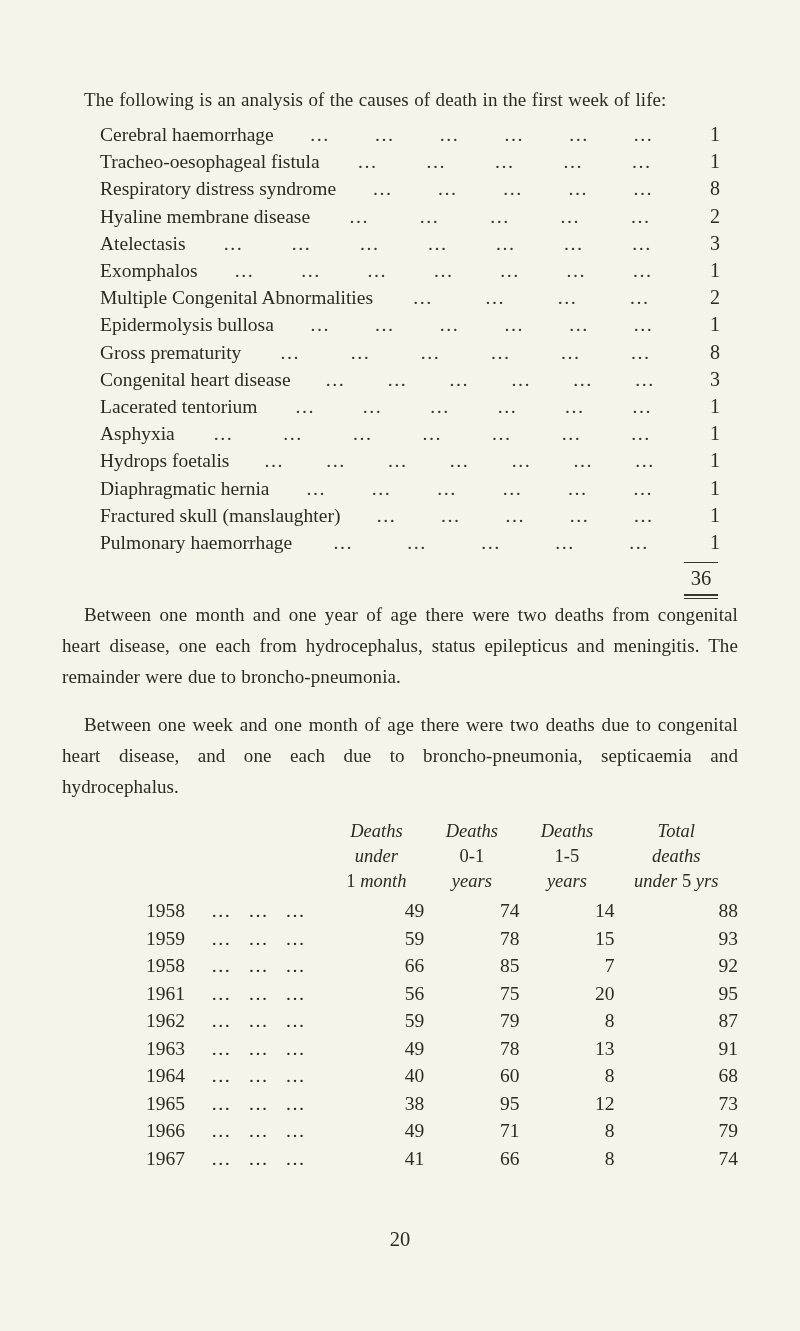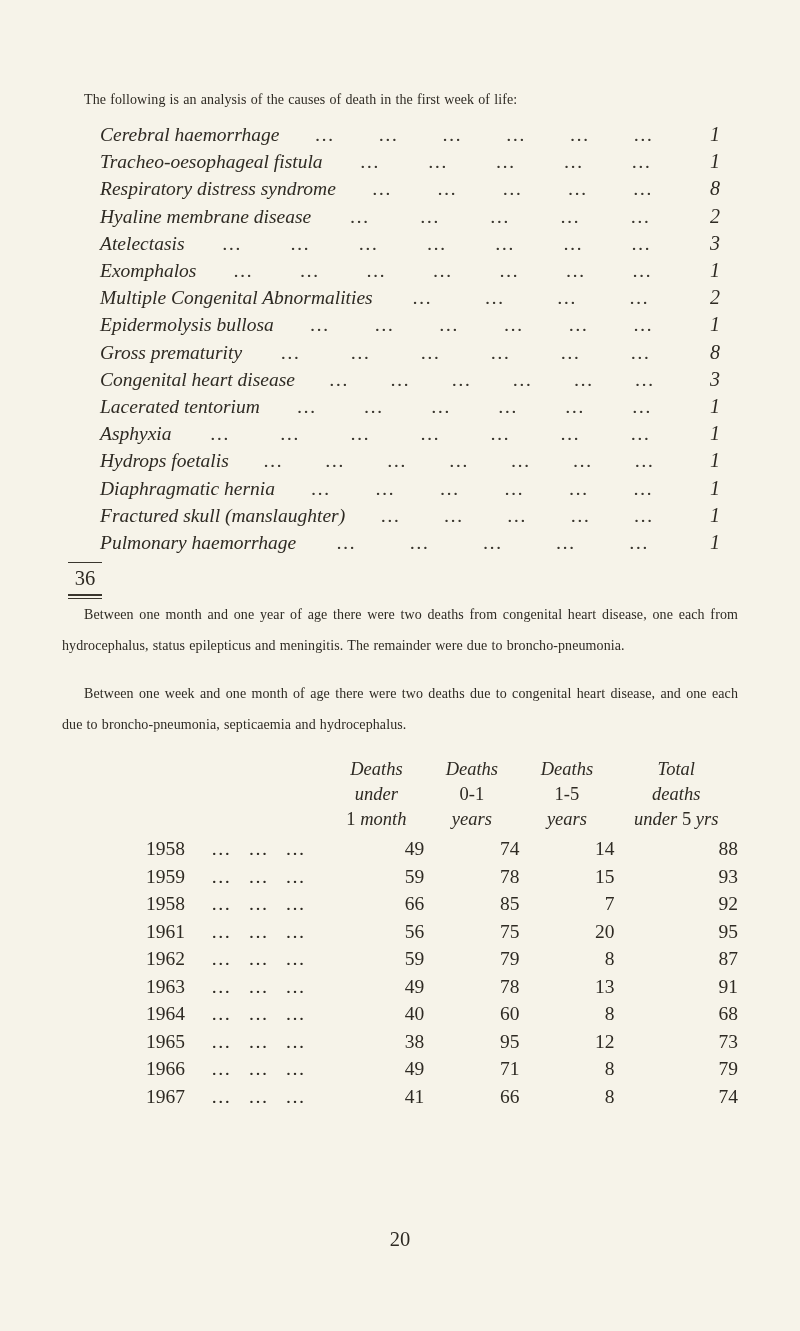--- a/index.html
+++ b/index.html
@@ -27,36 +27,35 @@
   }
   .content {
     position: absolute;
     left: 62px;
     top: 84px;
     width: 676px;
   }
 
   
   .para {
-    font-size: 14px;
+    font-size: 19px;
     line-height: 31px;
     text-align: justify;
     text-indent: 22px;
     margin: 0 0 2px 0;
     letter-spacing: 0.1px;
     word-spacing: 0.5px;
   }
   .para-block { margin-bottom: 17px; }
 
   
   .leader-list {
     margin: 6px 0 0 0;
     padding: 0;
     list-style: none;
-    font-style: italic;
   }
   .leader-row {
     display: flex;
     align-items: baseline;
     font-size: 19.5px;
     line-height: 26.2px;
     padding-left: 38px;
     white-space: nowrap;
   }
   .leader-label {
@@ -76,20 +75,21 @@
   }
   .leader-value {
     flex: 0 0 46px;
     text-align: center;
     font-size: 20px;
   }
 
   
   .total-wrap {
     display: flex;
+    justify-content: flex-end;
     padding-right: 14px;
     margin-top: 3px;
   }
   .total-box {
     width: 46px;
     text-align: center;
   }
   .rule-top {
     border-top: 1.4px solid #3a362e;
     width: 34px;

